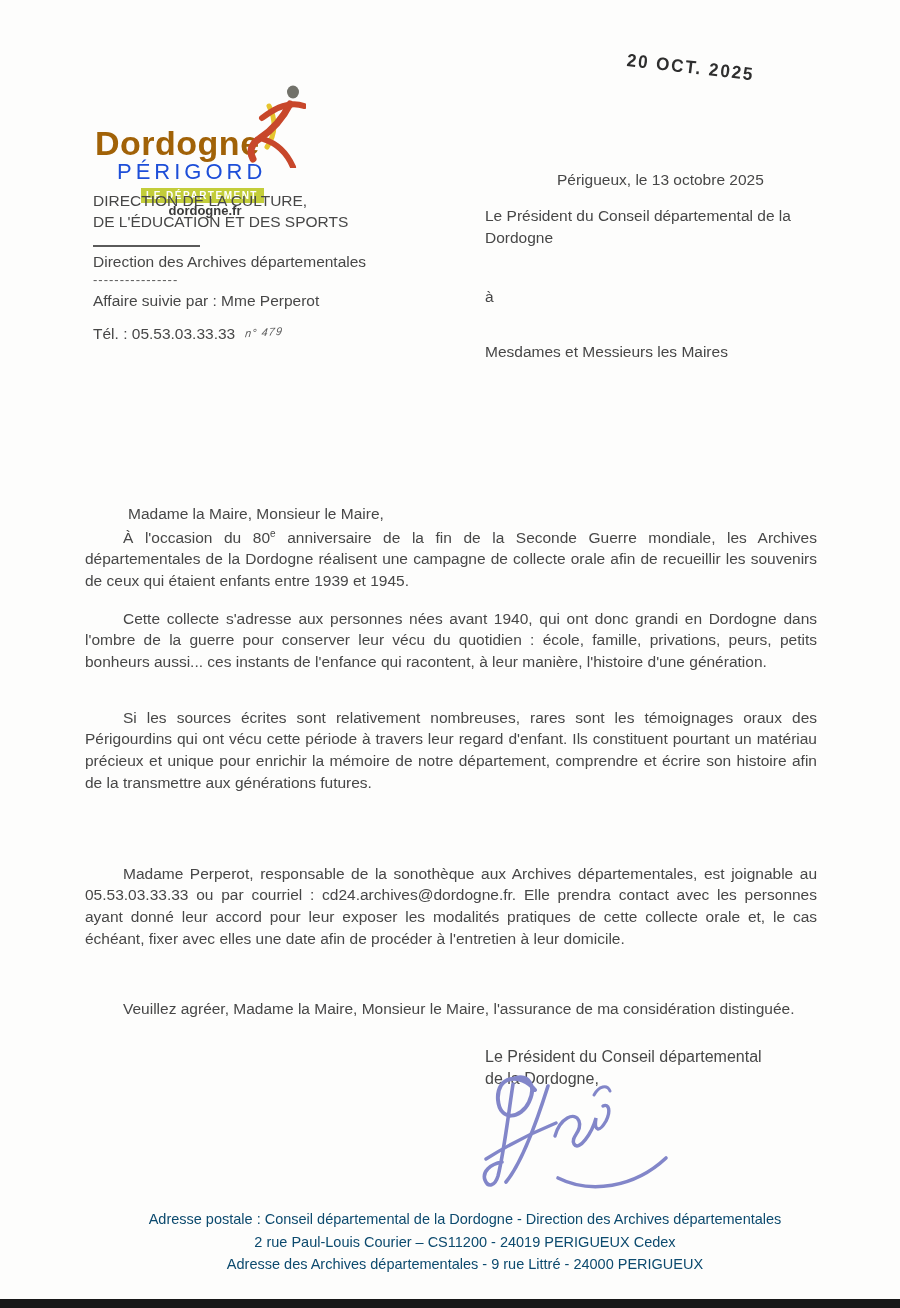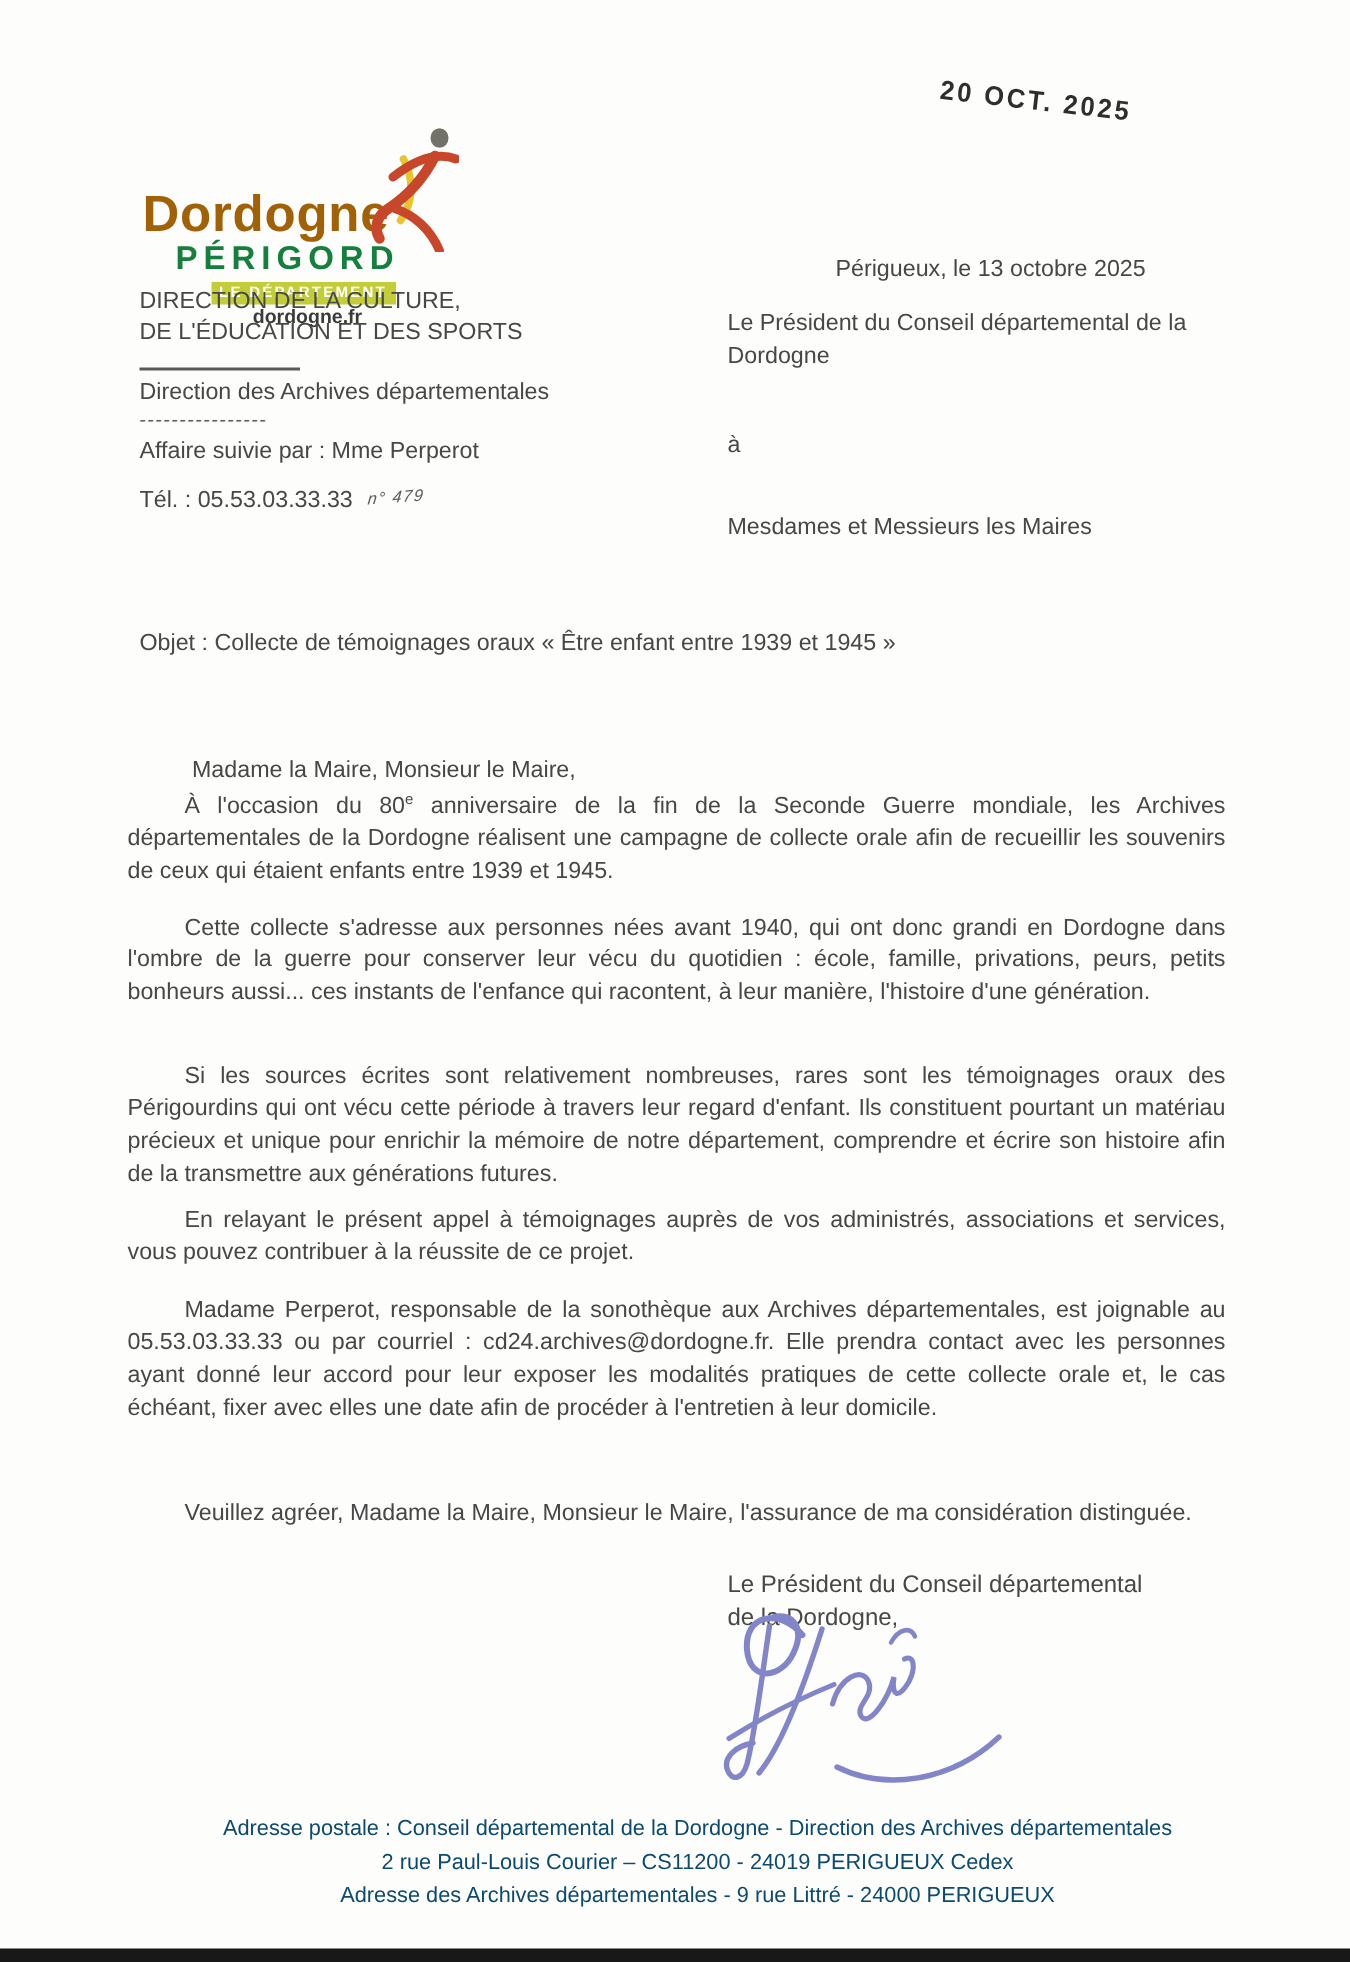--- a/index.html
+++ b/index.html
@@ -25,21 +25,21 @@
     white-space:nowrap;
   }
 
   
   .logo{left:95px;top:86px;width:215px;height:80px;}
   .logo-title{
     font-size:34px;font-weight:700;color:#a16207;
     letter-spacing:0.5px;line-height:34px;margin-top:40px;
   }
   .logo-subtitle{
-    font-size:22px;font-weight:700;color:#15803d;
+    font-size:22px;font-weight:400;color:#1d4ed8;
     letter-spacing:4px;line-height:22px;margin:1px 0 4px 22px;
   }
   .logo-strip{display:flex;align-items:center;margin-top:5px;flex-direction:column;}
   .logo-badge{
     background:#c3cd3a;color:#ffffff;font-weight:700;
     font-size:10px;letter-spacing:1.5px;padding:2px 6px 2px 5px;
   }
   .logo-site{
     color:#3a3a3a;font-weight:700;font-size:13px;margin-left:5px;
   }
@@ -120,28 +120,26 @@
     <div class="h-line mt12">
       <span>Tél. : 05.53.03.33.33</span><span class="phone-note">n° 479</span>
     </div>
   </div>
 
   <div class="abs place-date">Périgueux, le 13 octobre 2025</div>
   <div class="abs h-right">Le Président du Conseil départemental de la Dordogne</div>
   <div class="abs to-word">à</div>
   <div class="abs recipients">Mesdames et Messieurs les Maires</div>
 
-  <div class="abs subject">Objet : Collecte de témoignages oraux « Être enfant entre 1939 et 1945 »</div>
   <div class="abs salutation">Madame la Maire, Monsieur le Maire,</div>
 
   <p class="abs para p1"><span>À l'occasion du 80</span><sup>e</sup><span> anniversaire de la fin de la Seconde Guerre mondiale, les Archives départementales de la Dordogne réalisent une campagne de collecte orale afin de recueillir les souvenirs de ceux qui étaient enfants entre 1939 et 1945.</span></p>
 
   <p class="abs para p2">Cette collecte s'adresse aux personnes nées avant 1940, qui ont donc grandi en Dordogne dans l'ombre de la guerre pour conserver leur vécu du quotidien : école, famille, privations, peurs, petits bonheurs aussi... ces instants de l'enfance qui racontent, à leur manière, l'histoire d'une génération.</p>
   <p class="abs para p3">Si les sources écrites sont relativement nombreuses, rares sont les témoignages oraux des Périgourdins qui ont vécu cette période à travers leur regard d'enfant. Ils constituent pourtant un matériau précieux et unique pour enrichir la mémoire de notre département, comprendre et écrire son histoire afin de la transmettre aux générations futures.</p>
-  <p class="abs para p4">En relayant le présent appel à témoignages auprès de vos administrés, associations et services, vous pouvez contribuer à la réussite de ce projet.</p>
   <p class="abs para p5">Madame Perperot, responsable de la sonothèque aux Archives départementales, est joignable au 05.53.03.33.33 ou par courriel : cd24.archives@dordogne.fr. Elle prendra contact avec les personnes ayant donné leur accord pour leur exposer les modalités pratiques de cette collecte orale et, le cas échéant, fixer avec elles une date afin de procéder à l'entretien à leur domicile.</p>
   <p class="abs para closing">Veuillez agréer, Madame la Maire, Monsieur le Maire, l'assurance de ma considération distinguée.</p>
 
   <div class="abs sig-block">
     <div>Le Président du Conseil départemental</div>
     <div>de la Dordogne,</div>
   </div>
   <svg class="abs sig-svg" width="250" height="145" viewBox="0 0 250 145">
     <g stroke="#8286c9" fill="none" stroke-linecap="round" stroke-width="4">
       <path d="M77,28 C62,10 38,14 40,38 C42,60 63,57 71,40 C79,23 70,13 58,16"></path>

